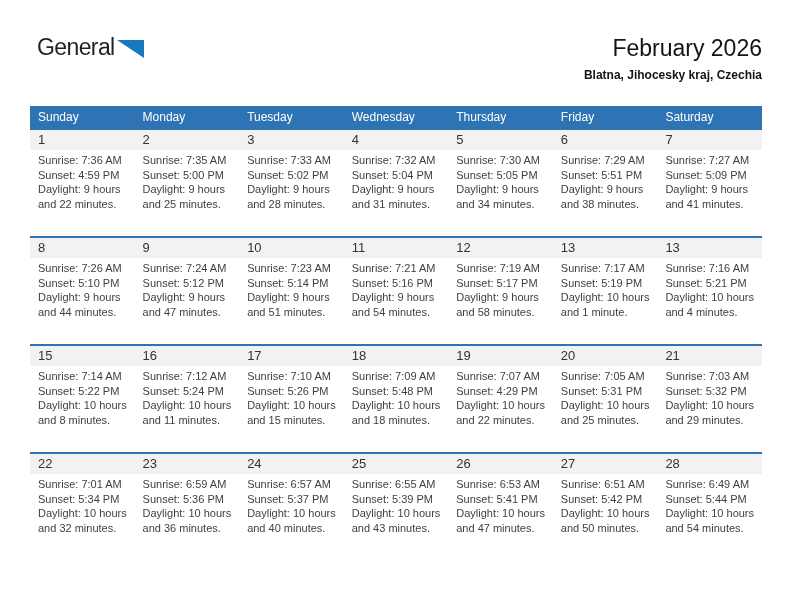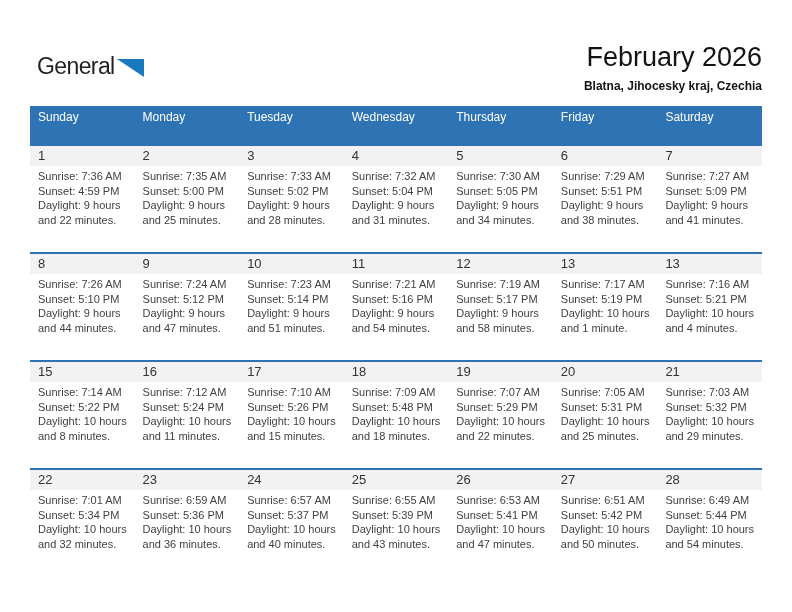--- a/index.html
+++ b/index.html
@@ -7,51 +7,51 @@
   body {
     width: 792px; height: 612px;
     background: #ffffff;
     font-family: "Liberation Sans", sans-serif;
     color: #333;
     overflow: hidden;
   }
   .topbar {
     display: flex;
     justify-content: space-between;
-    align-items: center;
+    align-items: flex-start;
     margin: 36px 30px 0 30px;
     height: 64px;
   }
   .logo { padding-left: 7px; line-height: 1; }
   .logo-row1 {
     display: flex; align-items: flex-start;
     font-size: 23px; letter-spacing: -0.6px; color: #231F20;
   }
   .logo-tri { margin-left: 2px; margin-top: 3px; }
   .logo-row2 {
     font-size: 23px; letter-spacing: -0.6px; color: #1879BD;
     margin-top: -4px; padding-left: 53px;
   }
   .titles { text-align: right; }
-  .page-title { font-size: 27px; color: #141414; line-height: 1.1; }
+  .page-title { font-size: 23px; color: #141414; line-height: 1.1; }
   .page-subtitle { font-size: 12px; font-weight: bold; color: #141414; margin-top: 7px; }
 
   table.cal {
     border-collapse: collapse;
     table-layout: fixed;
     width: 732px;
     margin: 6px 30px 0 30px;
   }
   table.cal thead th {
     background: #2E74B5;
     color: #ffffff;
     font-weight: normal;
     font-size: 12px;
     text-align: left;
-    padding: 4px 0 22px 8px;
+    padding: 4px 0 6px 8px;
   }
   table.cal td { vertical-align: top; padding: 0; }
   table.cal tr.bordered td { border-top: 2px solid #2E74B5; }
   .daynum {
     background: #F2F2F2;
     font-size: 13px; color: #333333;
     height: 20px; line-height: 16px;
     padding: 2px 0 2px 8px;
   }
   .info {
@@ -259,21 +259,21 @@
           <div>Sunrise: 7:09 AM</div>
           <div>Sunset: 5:48 PM</div>
           <div>Daylight: 10 hours</div>
           <div>and 18 minutes.</div>
         </div>
       </td>
       <td>
         <div class="daynum">19</div>
         <div class="info">
           <div>Sunrise: 7:07 AM</div>
-          <div>Sunset: 5:29 PM</div>
+          <div>Sunset: 4:29 PM</div>
           <div>Daylight: 10 hours</div>
           <div>and 22 minutes.</div>
         </div>
       </td>
       <td>
         <div class="daynum">20</div>
         <div class="info">
           <div>Sunrise: 7:05 AM</div>
           <div>Sunset: 5:31 PM</div>
           <div>Daylight: 10 hours</div>

